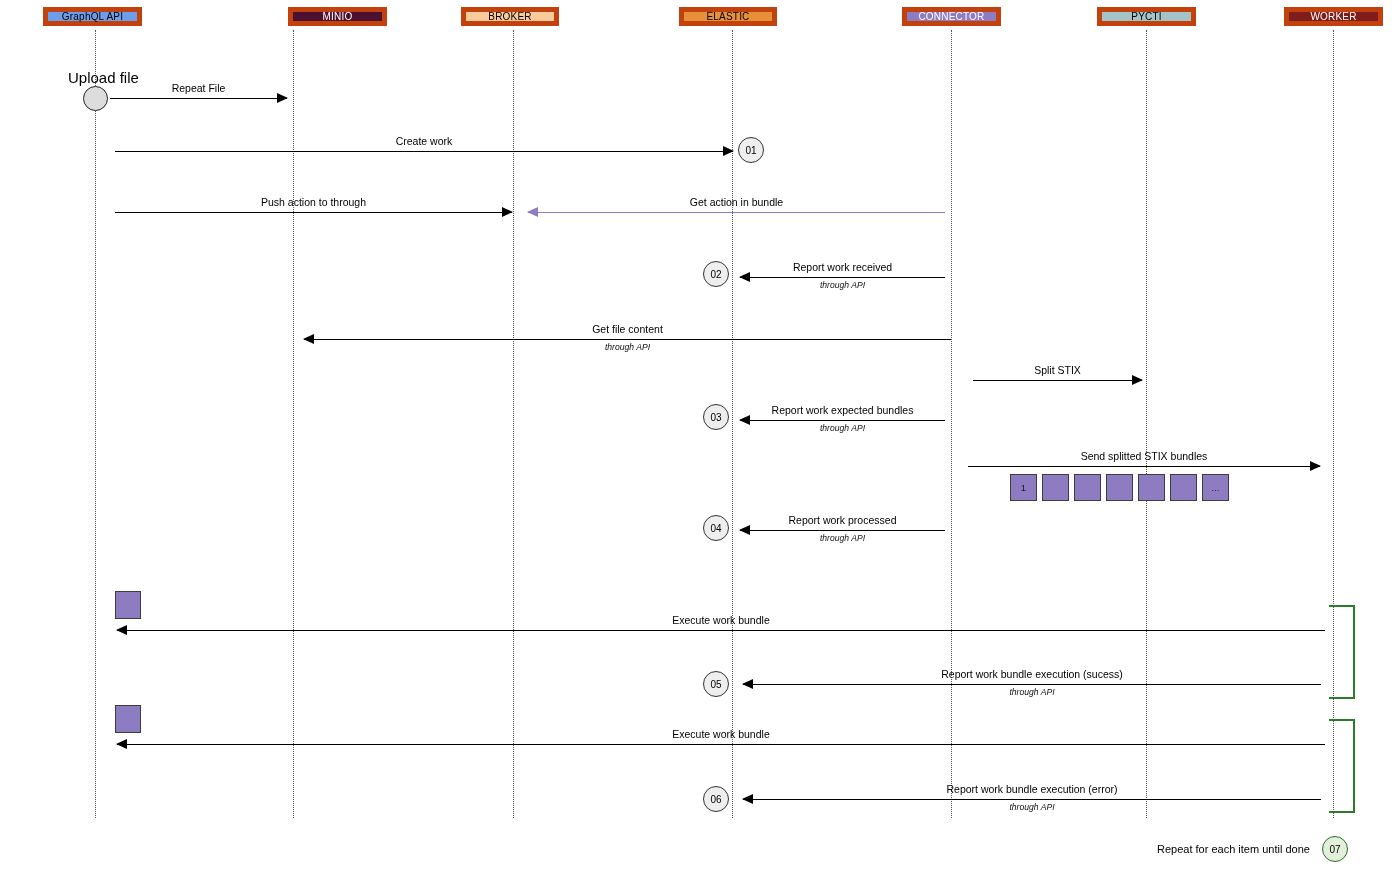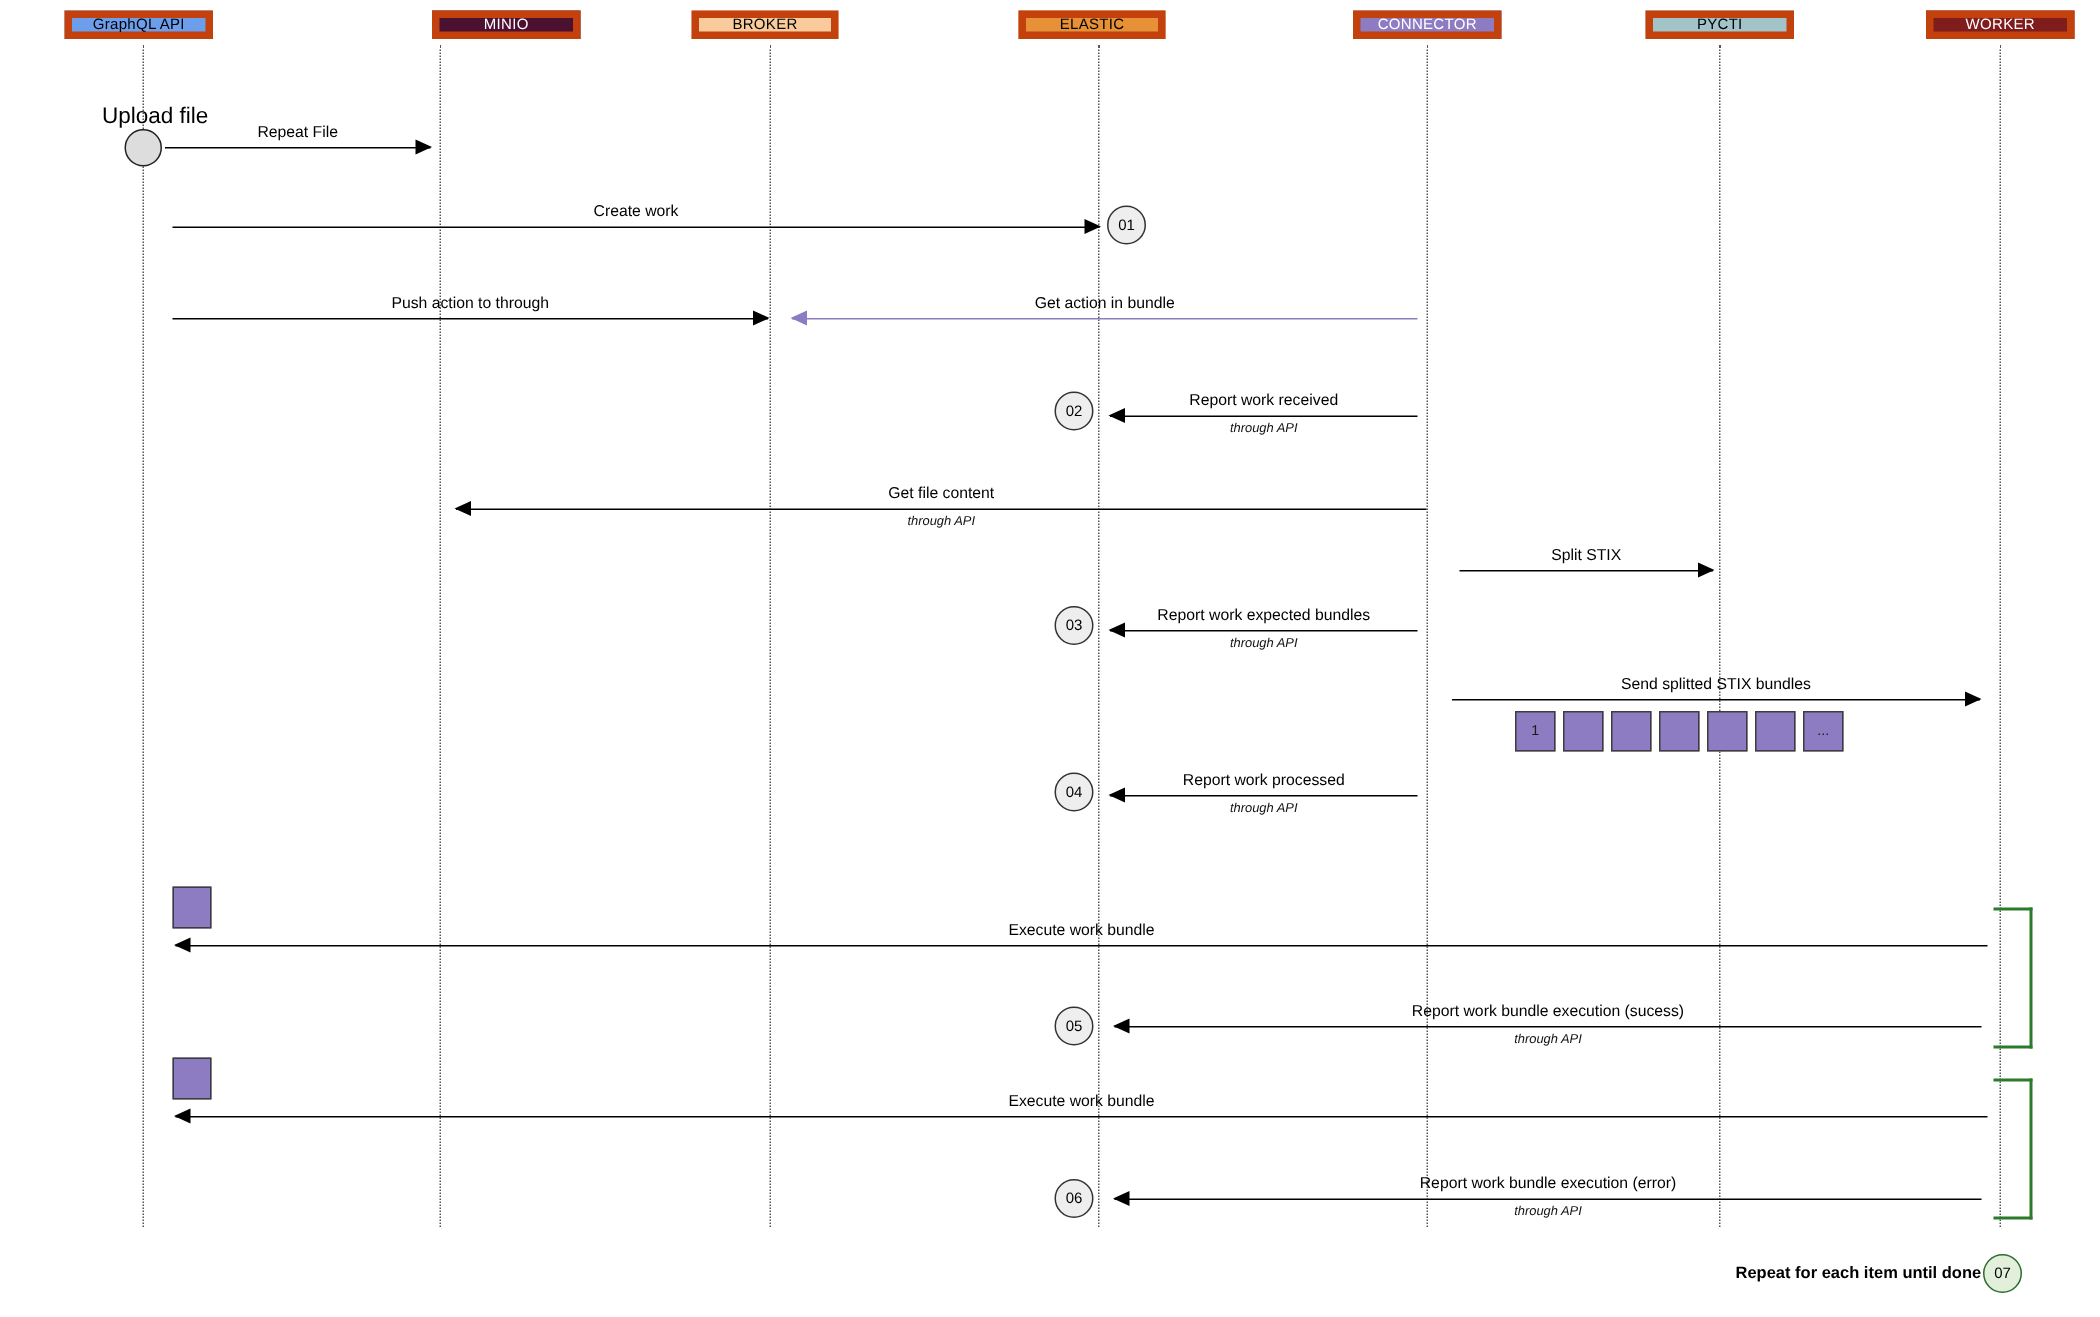--- a/index.html
+++ b/index.html
@@ -129,21 +129,21 @@
   .bracket {
     position: absolute;
     border: 2px solid #2d7a2d;
     border-left: none;
     background: transparent;
   }
 
   .note-text {
     position: absolute;
     font-size: 11px;
-    font-weight: bold;
+    font-weight: normal;
     color: #000;
     white-space: nowrap;
   }
 </style>
 </head>
 <body>
 
 <div id="canvas">
   <div id="lane-headers">
       <div class="lane-header" style="left: 43px; width: 99px; background: rgb(109, 158, 235); color: rgb(0, 0, 0);">

